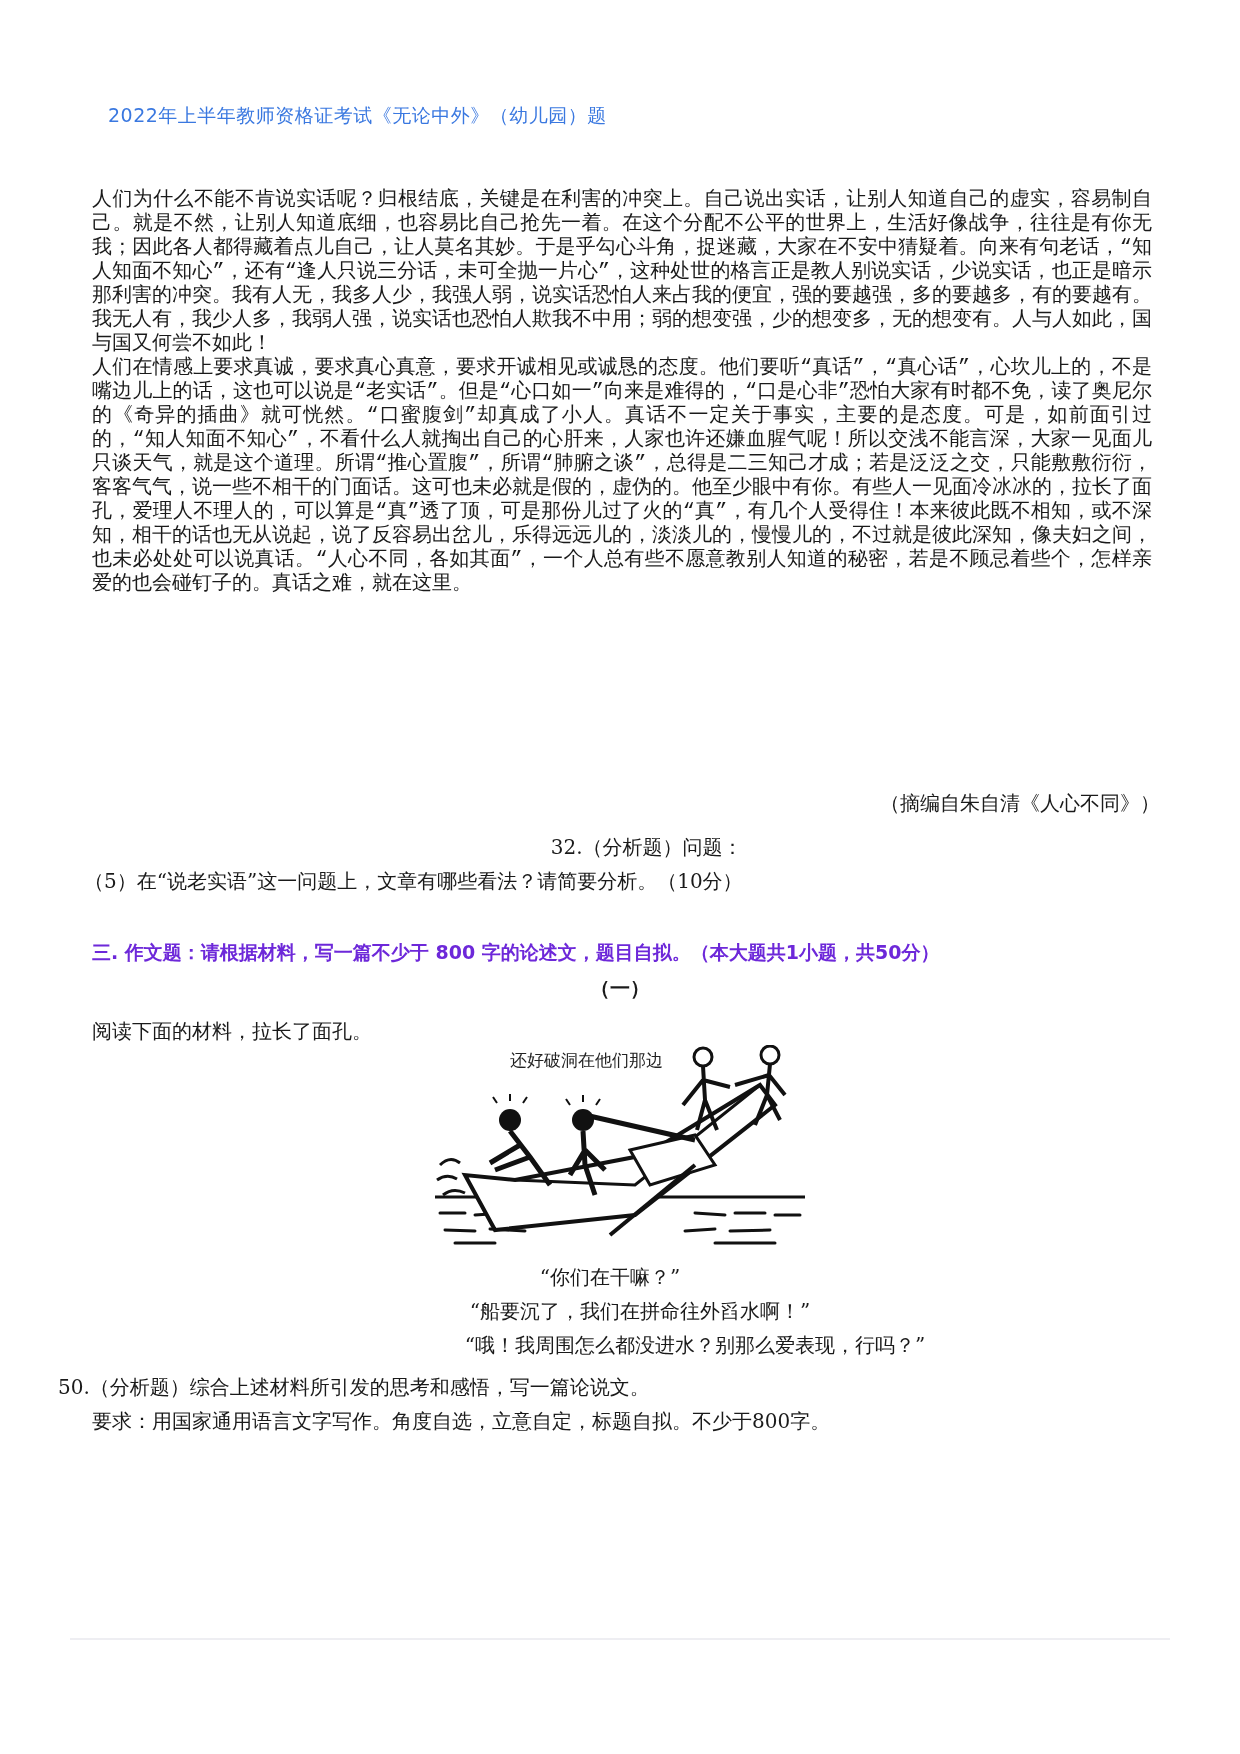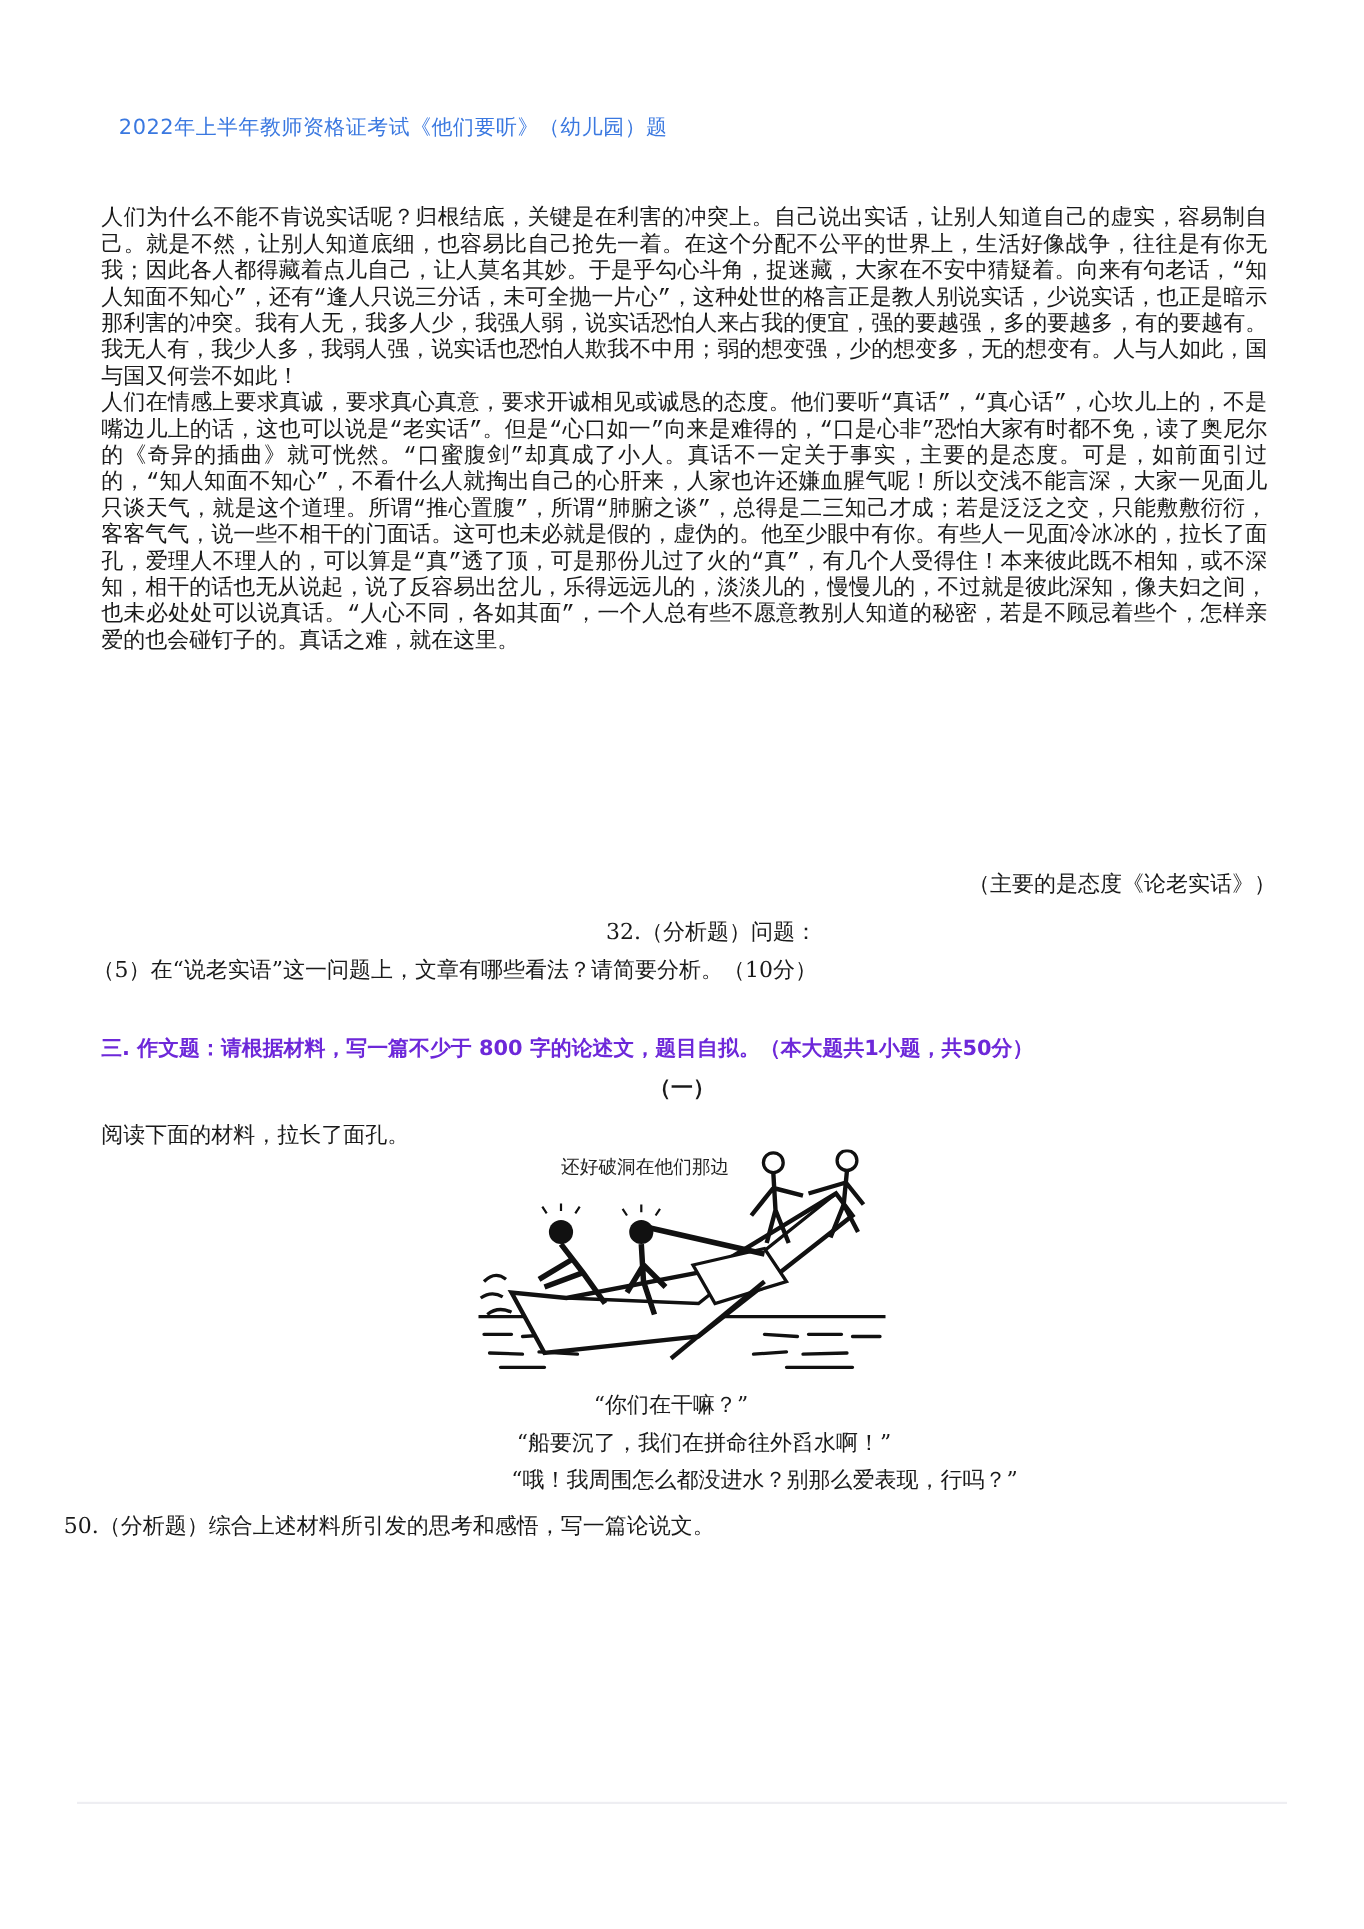--- a/index.html
+++ b/index.html
@@ -109,28 +109,28 @@
       left: 70px;
       top: 1638px;
       width: 1100px;
       height: 2px;
       background: #eeeef2;
     }
   </style>
 </head>
 <body>
 
-<div class="page-header">2022年上半年教师资格证考试《他们要听》（幼儿园）题</div>
+<div class="page-header">2022年上半年教师资格证考试《无论中外》（幼儿园）题</div>
 
 <div class="passage">
   <p>人们为什么不能不肯说实话呢？归根结底，关键是在利害的冲突上。自己说出实话，让别人知道自己的虚实，容易制自己。就是不然，让别人知道底细，也容易比自己抢先一着。在这个分配不公平的世界上，生活好像战争，往往是有你无我；因此各人都得藏着点儿自己，让人莫名其妙。于是乎勾心斗角，捉迷藏，大家在不安中猜疑着。向来有句老话，“知人知面不知心”，还有“逢人只说三分话，未可全抛一片心”，这种处世的格言正是教人别说实话，少说实话，也正是暗示那利害的冲突。我有人无，我多人少，我强人弱，说实话恐怕人来占我的便宜，强的要越强，多的要越多，有的要越有。我无人有，我少人多，我弱人强，说实话也恐怕人欺我不中用；弱的想变强，少的想变多，无的想变有。人与人如此，国与国又何尝不如此！</p>
   <p>人们在情感上要求真诚，要求真心真意，要求开诚相见或诚恳的态度。他们要听“真话”，“真心话”，心坎儿上的，不是嘴边儿上的话，这也可以说是“老实话”。但是“心口如一”向来是难得的，“口是心非”恐怕大家有时都不免，读了奥尼尔的《奇异的插曲》就可恍然。“口蜜腹剑”却真成了小人。真话不一定关于事实，主要的是态度。可是，如前面引过的，“知人知面不知心”，不看什么人就掏出自己的心肝来，人家也许还嫌血腥气呢！所以交浅不能言深，大家一见面儿只谈天气，就是这个道理。所谓“推心置腹”，所谓“肺腑之谈”，总得是二三知己才成；若是泛泛之交，只能敷敷衍衍，客客气气，说一些不相干的门面话。这可也未必就是假的，虚伪的。他至少眼中有你。有些人一见面冷冰冰的，拉长了面孔，爱理人不理人的，可以算是“真”透了顶，可是那份儿过了火的“真”，有几个人受得住！本来彼此既不相知，或不深知，相干的话也无从说起，说了反容易出岔儿，乐得远远儿的，淡淡儿的，慢慢儿的，不过就是彼此深知，像夫妇之间，也未必处处可以说真话。“人心不同，各如其面”，一个人总有些不愿意教别人知道的秘密，若是不顾忌着些个，怎样亲爱的也会碰钉子的。真话之难，就在这里。</p>
 </div>
 
-<div class="source">（主要的是态度《论老实话》）</div>
+<div class="source">（摘编自朱自清《人心不同》）</div>
 
 <div class="question q32">
   <div>32.（分析题）问题：</div>
   <div class="sub">（5）在“说老实语”这一问题上，文章有哪些看法？请简要分析。（10分）</div>
 </div>
 
 <div class="section-title">三. 作文题：请根据材料，写一篇不少于 800 字的论述文，题目自拟。（本大题共1小题，共50分）</div>
 <div class="subsection">（一）</div>
 <div class="instruction">阅读下面的材料，拉长了面孔。</div>
 
@@ -176,15 +176,16 @@
   </svg>
 </div>
 <div class="cartoon-caption">还好破洞在他们那边</div>
 
 <div class="dialogue d1">“你们在干嘛？”</div>
 <div class="dialogue d2">“船要沉了，我们在拼命往外舀水啊！”</div>
 <div class="dialogue d3">“哦！我周围怎么都没进水？别那么爱表现，行吗？”</div>
 
 <div class="question q33">
   <div>50.（分析题）综合上述材料所引发的思考和感悟，写一篇论说文。</div>
+  <div class="req">要求：用国家通用语言文字写作。角度自选，立意自定，标题自拟。不少于800字。</div>
 </div>
 
 <div class="footer-rule"></div>
 
 </body></html>

